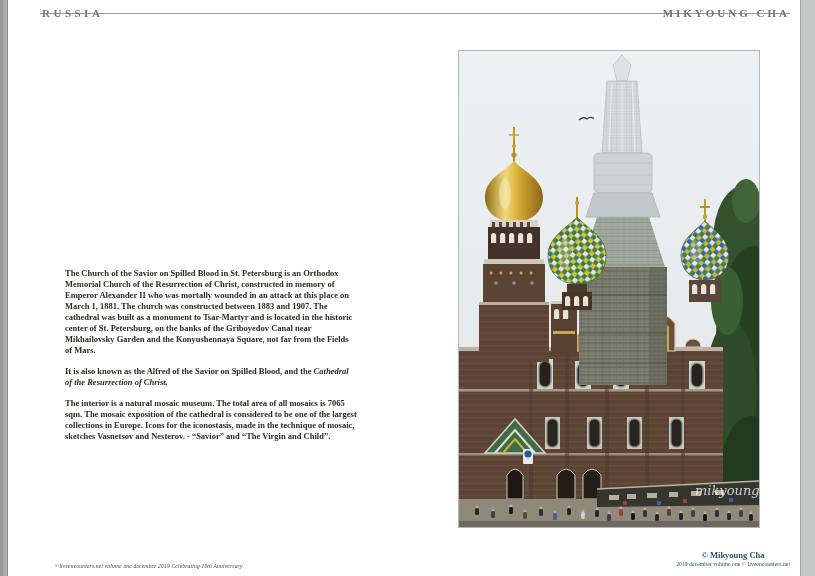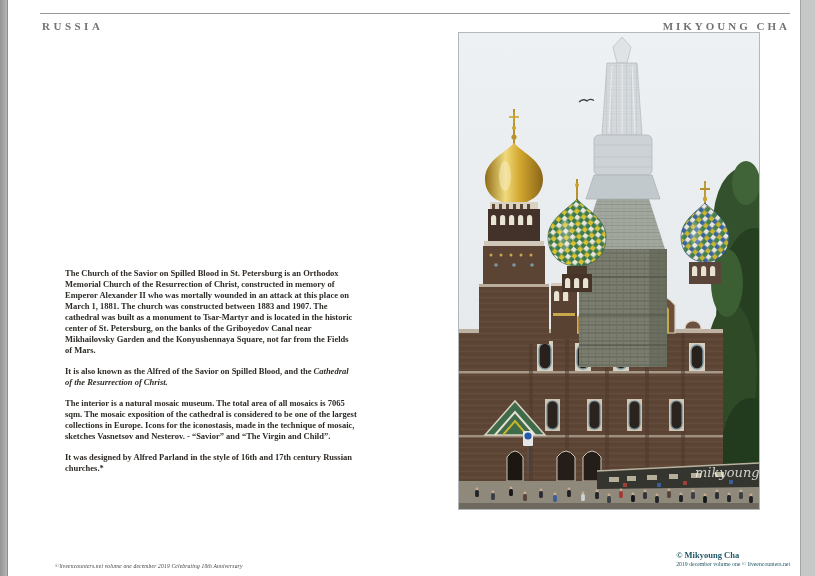--- a/index.html
+++ b/index.html
@@ -6,57 +6,56 @@
   body{background:#d8d8d8;font-family:"Liberation Serif", serif;}
   .canvas{position:relative;width:815px;height:576px;background:#ffffff;overflow:hidden;}
 
   .strip-left{position:absolute;left:0;top:0;width:7px;height:576px;
     background:linear-gradient(to right,#949494,#b6b6b6);border-right:1px solid #8e8e8e;}
   .strip-right{position:absolute;right:0;top:0;width:14px;height:576px;
     background:#c6c8c7;border-left:1px solid #a2a4a3;}
 
   .header-rule{position:absolute;top:13px;left:40px;width:750px;height:0;
     border-top:1px solid #9a9a9c;}
-  .header-label{position:absolute;top:20px;font-size:11px;letter-spacing:3.5px;
+  .header-label{position:absolute;top:7px;font-size:11px;letter-spacing:3.5px;
     color:#737376;font-weight:bold;white-space:nowrap;}
   .header-left{left:42px;}
   .header-right{right:25px;letter-spacing:3px;}
 
   .article{position:absolute;left:65px;top:268px;width:292px;color:#2e2a26;
     font-size:8.5px;line-height:11px;font-weight:bold;text-align:left;}
   .article p{margin:0 0 10px 0;}
   .article .ital{font-style:italic;}
 
-  .photo-frame{position:absolute;left:458px;top:32px;width:300px;height:476px;
+  .photo-frame{position:absolute;left:458px;top:50px;width:300px;height:476px;
     border:1px solid #b3b8bc;background:#a21caf;}
   .photo-frame svg{display:block;width:100%;height:100%;}
 
   .footer-left{position:absolute;left:55px;top:563px;font-size:5.5px;font-style:italic;
     color:#3a3a3a;letter-spacing:.2px;}
-  .footer-right{position:absolute;right:25px;top:550px;text-align:left;color:#1e5766;}
+  .footer-right{position:absolute;right:25px;top:550px;text-align:center;color:#1e5766;}
   .footer-credit{font-size:8.5px;font-weight:bold;line-height:10px;}
   .footer-issue{font-size:5.8px;line-height:8px;}
 </style>
 </head>
 <body>
 
 <div class="canvas">
 
   <div class="strip-left"></div>
   <div class="strip-right"></div>
 
   <div class="header-rule"></div>
   <div class="header-label header-left">RUSSIA</div>
   <div class="header-label header-right">MIKYOUNG CHA</div>
 
   <div class="article">
     <p>The Church of the Savior on Spilled Blood in St. Petersburg is an Orthodox Memorial Church of the Resurrection of Christ, constructed in memory of Emperor Alexander II who was mortally wounded in an attack at this place on March 1, 1881. The church was constructed between 1883 and 1907. The cathedral was built as a monument to Tsar-Martyr and is located in the historic center of St. Petersburg, on the banks of the Griboyedov Canal near Mikhailovsky Garden and the Konyushennaya Square, not far from the Fields of Mars.</p>
     <p><span>It is also known as the Alfred of the Savior on Spilled Blood, and the </span><span class="ital">Cathedral of the Resurrection of Christ.</span></p>
     <p>The interior is a natural mosaic museum. The total area of all mosaics is 7065 sqm. The mosaic exposition of the cathedral is considered to be one of the largest collections in Europe. Icons for the iconostasis, made in the technique of mosaic, sketches Vasnetsov and Nesterov. - “Savior” and “The Virgin and Child”.</p>
-    <p>It was designed by Alfred Parland in the style of 16th and 17th century Russian churches.*</p>
   </div>
 
   <div class="photo-frame">
     <svg viewBox="0 0 300 476" preserveAspectRatio="none">
       <defs>
         <linearGradient id="sky" x1="0" y1="0" x2="0" y2="1">
           <stop offset="0" stop-color="#eef1f3"></stop>
             <stop offset="1" stop-color="#e2e6e9"></stop>
         </linearGradient>
         <linearGradient id="gold" x1="0" y1="0" x2="1" y2="0">

